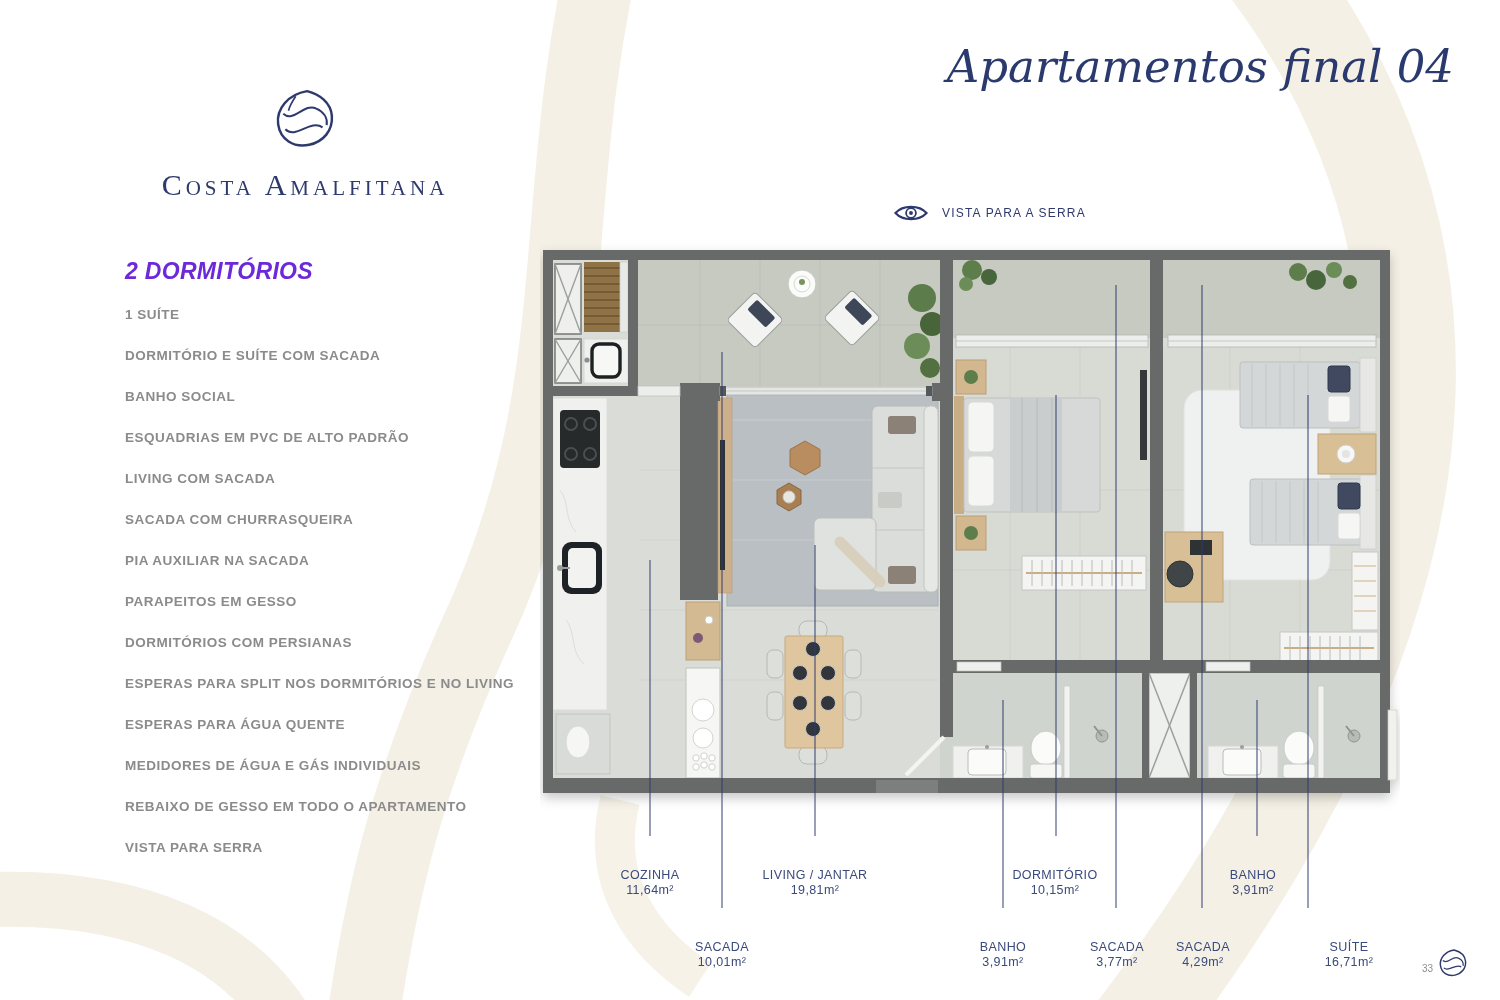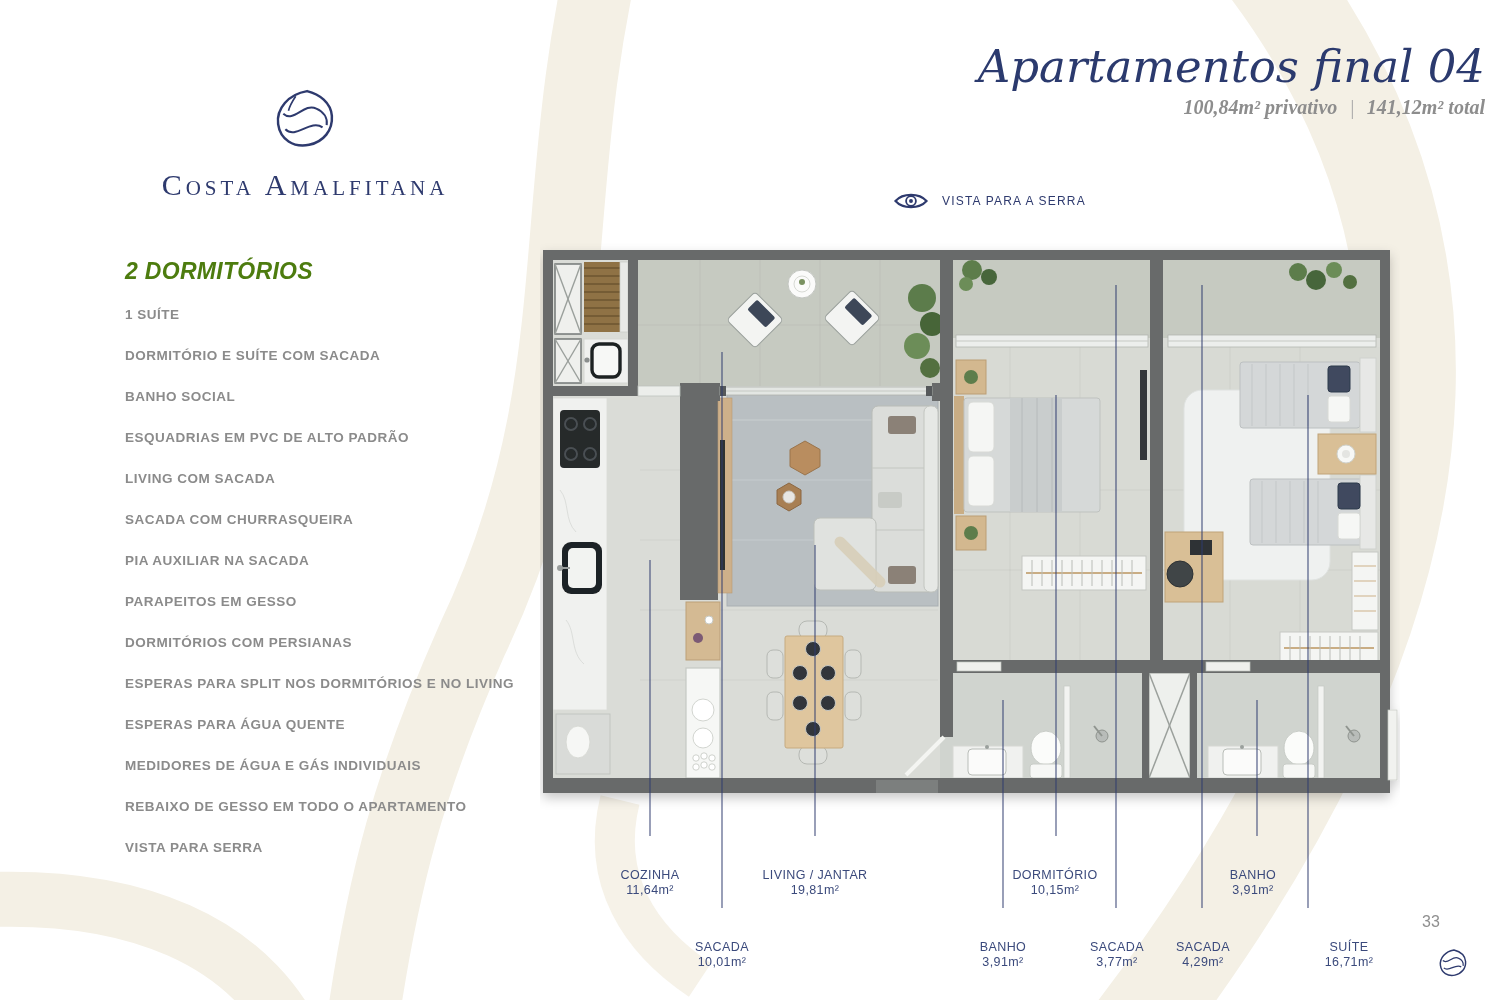--- a/index.html
+++ b/index.html
@@ -16,52 +16,52 @@
   .logo-icon{display:inline-block;}
   .logo-text{
     margin-top:14px;font-family:"Liberation Serif", serif;
     font-variant:small-caps;font-size:30px;letter-spacing:4px;
     color:#2e3a6e;white-space:nowrap;
   }
   
   .unit-heading{
     left:125px;top:258px;z-index:2;
     font-size:23px;font-weight:bold;font-style:italic;
-    color:#4d7c0f;letter-spacing:0.3px;
+    color:#6d28d9;letter-spacing:0.3px;
   }
   .features{left:125px;top:308px;z-index:2;}
   .feat{
     font-size:13.5px;color:#8b8b8b;letter-spacing:0.5px;
     line-height:14px;margin-bottom:27px;white-space:nowrap;font-weight:bold;
   }
   
-  .title-block{right:15px;top:42px;text-align:right;z-index:2;}
+  .title-block{right:46px;top:42px;text-align:right;z-index:2;}
   .title-script{
     font-family:"DejaVu Serif", serif;font-style:italic;
     font-size:45px;color:#2b3a6e;letter-spacing:0px;line-height:1.1;
   }
   .title-areas{
     margin-top:4px;font-family:"Liberation Serif", serif;
     font-weight:bold;font-style:italic;font-size:20px;color:#8d8d8d;
   }
   .title-areas .sep{margin:0 12px;font-weight:normal;color:#a8a8a8;}
   
-  .vista{left:893px;top:190px;display:flex;align-items:center;gap:13px;z-index:3;}
+  .vista{left:893px;top:202px;display:flex;align-items:center;gap:13px;z-index:3;}
   .vista-label{font-size:12px;letter-spacing:1.2px;color:#2e3a6e;}
   
   #plan{left:540px;top:240px;z-index:1;}
   
   .plabel{
     z-index:3;text-align:center;transform:translateX(-50%);
     color:#3b4a7c;font-size:12.5px;line-height:15px;letter-spacing:0.4px;
     white-space:nowrap;
     margin-top:32px;
   }
   
-  .page-num{left:1422px;top:913px;font-size:16px;color:#8f8f8f;z-index:2;}
+  .page-num{left:1422px;top:963px;font-size:10px;color:#8f8f8f;z-index:2;}
   .footer-logo{left:1438px;top:948px;z-index:2;}
 </style>
 </head>
 <body>
 
 <svg id="watermark" width="1500" height="1000" viewBox="0 0 1500 1000">
   <path d="M612,-80 C540,200 596,380 472,640 C410,780 382,880 360,1040" stroke="#f4f0e5" stroke-width="72" fill="none"></path>
   <path d="M1192,-120 C1482,180 1502,560 1120,1050" stroke="#f4f0e5" stroke-width="95" fill="none"></path>
   <path d="M-80,905 C140,878 262,948 305,1060" stroke="#f4f0e5" stroke-width="55" fill="none"></path>
   <path d="M620,800 C600,880 640,940 700,980" stroke="#f6f2e8" stroke-width="40" fill="none"></path>
@@ -90,23 +90,20 @@
   <div class="feat">DORMITÓRIOS COM PERSIANAS</div>
   <div class="feat">ESPERAS PARA SPLIT NOS DORMITÓRIOS E NO LIVING</div>
   <div class="feat">ESPERAS PARA ÁGUA QUENTE</div>
   <div class="feat">MEDIDORES DE ÁGUA E GÁS INDIVIDUAIS</div>
   <div class="feat">REBAIXO DE GESSO EM TODO O APARTAMENTO</div>
   <div class="feat">VISTA PARA SERRA</div>
 </div>
 
 <div class="abs title-block">
   <div class="title-script">Apartamentos final 04</div>
-  <div class="title-areas">
-    <span>100,84m² privativo</span><span class="sep">|</span><span>141,12m² total</span>
-  </div>
 </div>
 
 <div class="abs vista">
   <svg width="36" height="22" viewBox="0 0 44 26">
     <path d="M3,13 C12,3 32,3 41,13 C32,23 12,23 3,13 Z" fill="none" stroke="#2e3a6e" stroke-width="2.6"></path>
     <circle cx="22" cy="13" r="6" fill="none" stroke="#2e3a6e" stroke-width="2.2"></circle>
     <circle cx="22" cy="13" r="2.4" fill="#2e3a6e"></circle>
   </svg>
   <span class="vista-label">VISTA PARA A SERRA</span>
 </div>

